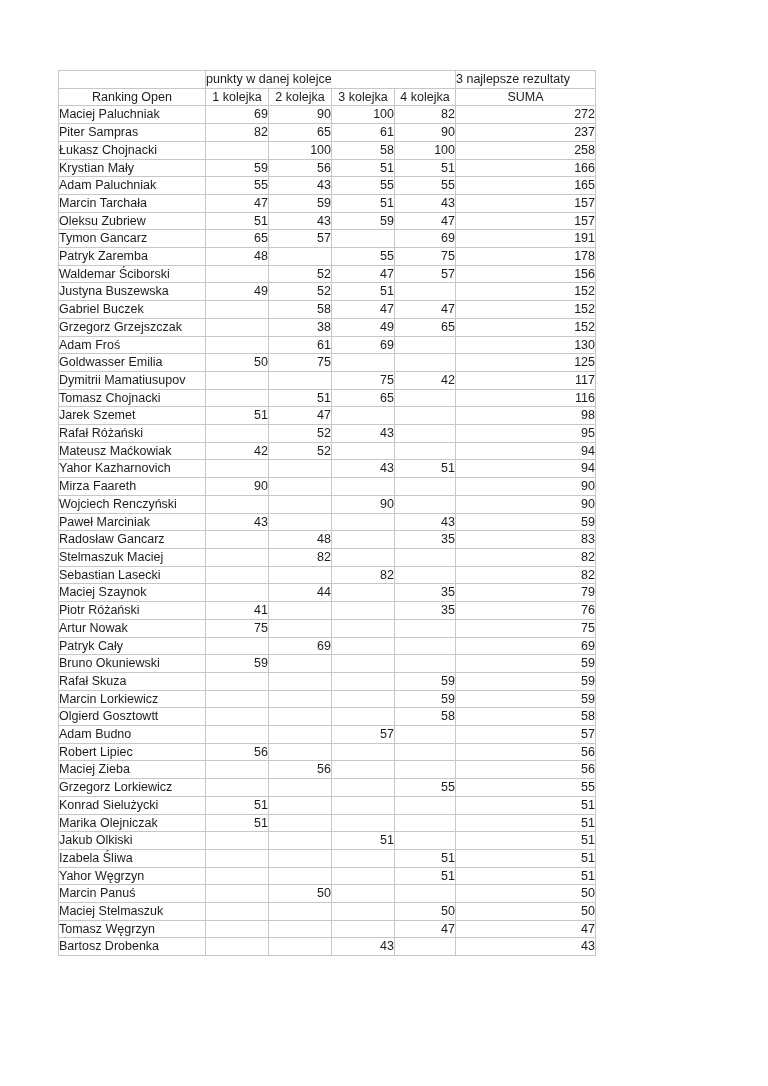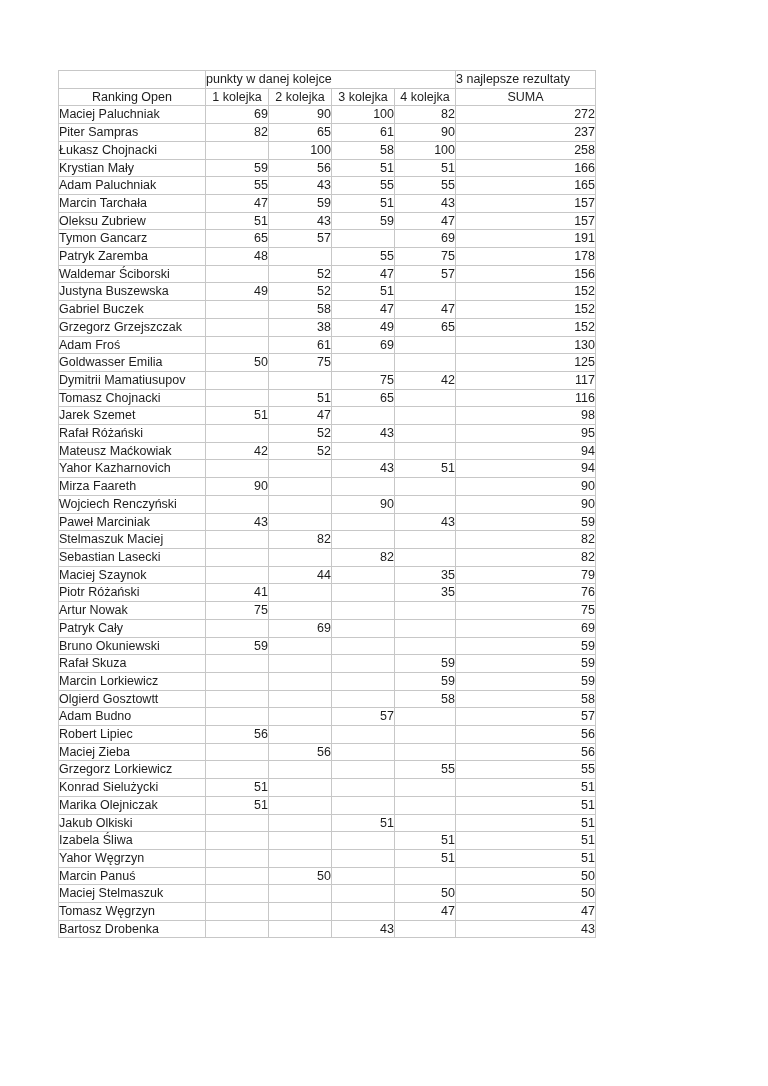--- a/index.html
+++ b/index.html
@@ -276,20 +276,28 @@
       </tr>
       <tr>
         <td class="name">Paweł Marciniak</td>
         <td class="num">43</td>
         <td class="num"></td>
         <td class="num"></td>
         <td class="num">43</td>
         <td class="suma">59</td>
       </tr>
       <tr>
+        <td class="name">Radosław Gancarz</td>
+        <td class="num"></td>
+        <td class="num">48</td>
+        <td class="num"></td>
+        <td class="num">35</td>
+        <td class="suma">83</td>
+      </tr>
+      <tr>
         <td class="name">Stelmaszuk Maciej</td>
         <td class="num"></td>
         <td class="num">82</td>
         <td class="num"></td>
         <td class="num"></td>
         <td class="suma">82</td>
       </tr>
       <tr>
         <td class="name">Sebastian Lasecki</td>
         <td class="num"></td>

